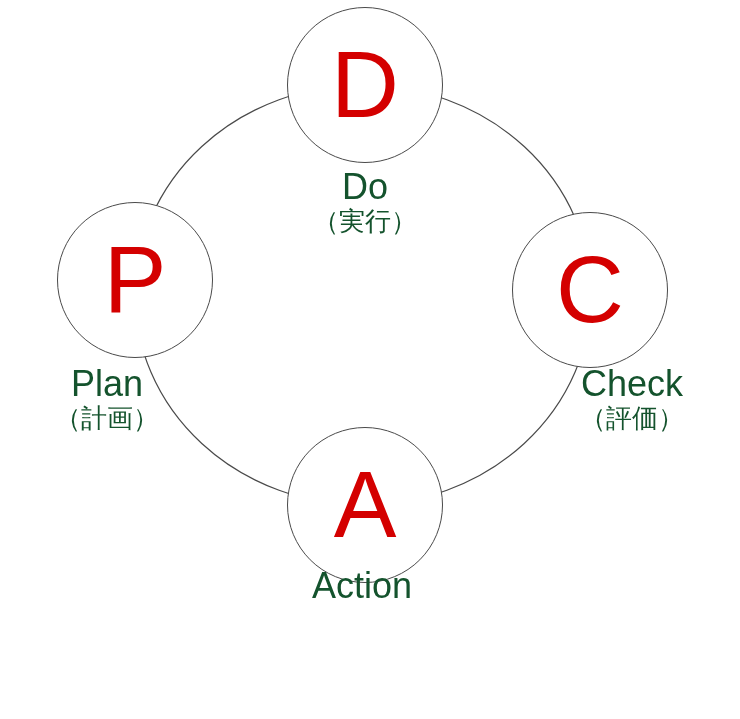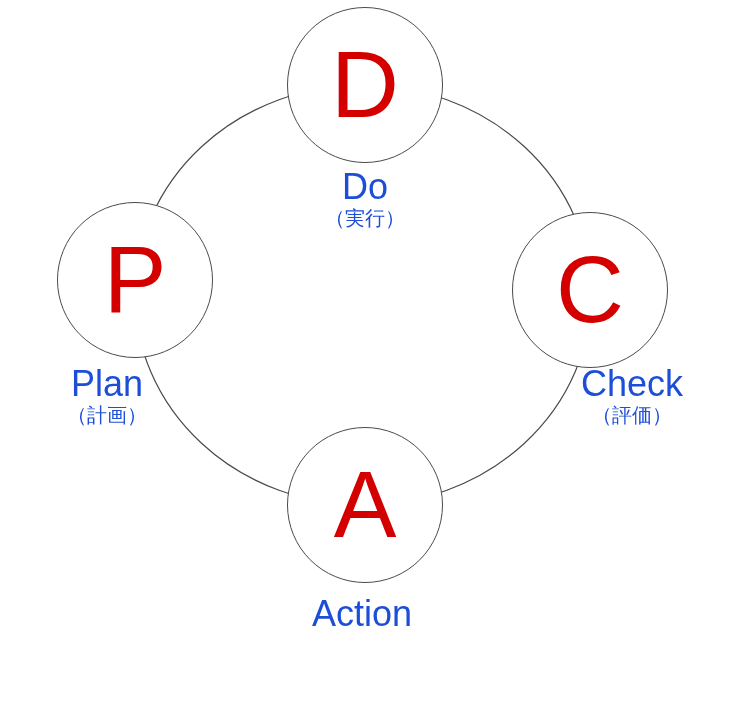--- a/index.html
+++ b/index.html
@@ -32,42 +32,42 @@
       color: #d40000;
       font-size: 94px;
       line-height: 1;
       font-weight: 400;
       user-select: none;
     }
     .node-label {
       position: absolute;
       width: 220px;
       text-align: center;
-      color: #1d4ed8;
+      color: #14532d;
       line-height: 1.05;
     }
     .label-en {
       font-size: 36px;
       font-weight: 400;
     }
     .label-ja {
-      font-size: 20px;
+      font-size: 26px;
       font-weight: 400;
       margin-top: 2px;
     }
     
     .circle-do     { left: 287px; top: 7px; }
     .circle-plan   { left: 57px;  top: 202px; }
     .circle-check  { left: 512px; top: 212px; }
     .circle-action { left: 287px; top: 427px; }
 
     .label-do     { left: 255px; top: 168px; }
     .label-plan   { left: -3px;  top: 365px; }
     .label-check  { left: 522px; top: 365px; }
-    .label-action { left: 252px; top: 595px; }
+    .label-action { left: 252px; top: 567px; }
   </style>
 </head>
 <body>
 
 <div class="canvas">
 
   <svg class="ring-svg" viewBox="0 0 740 719" xmlns="http://www.w3.org/2000/svg" aria-hidden="true">
     <ellipse cx="363" cy="295" rx="228" ry="210" fill="none" stroke="#4a4a4a" stroke-width="1.2"></ellipse>
   </svg>
 

